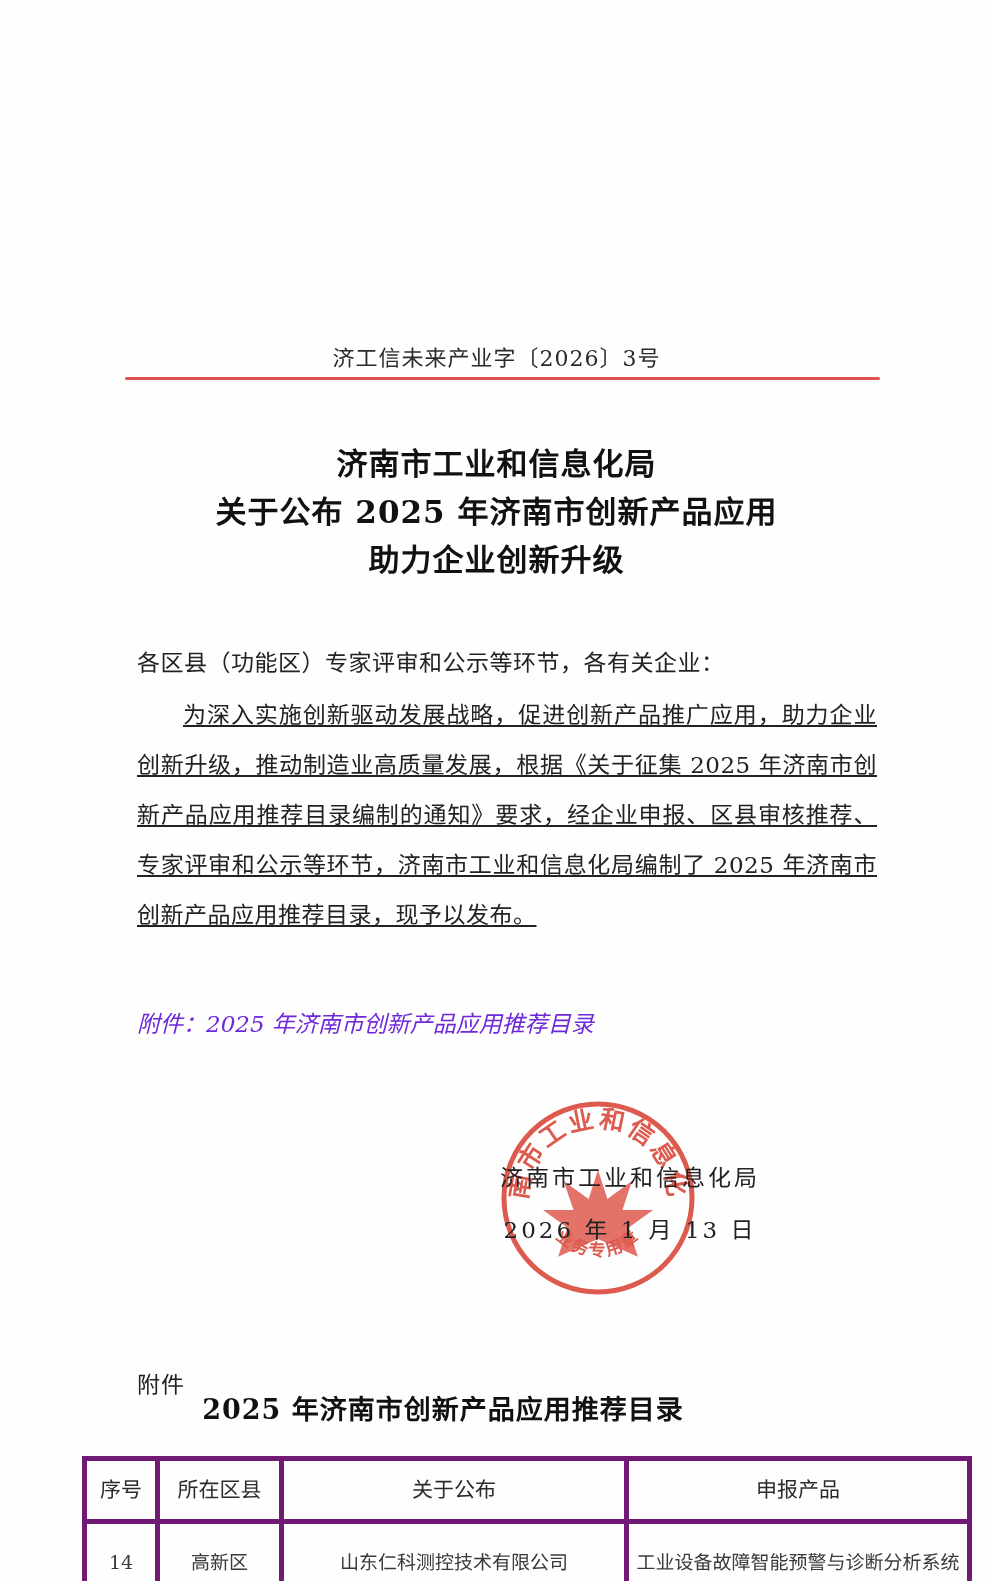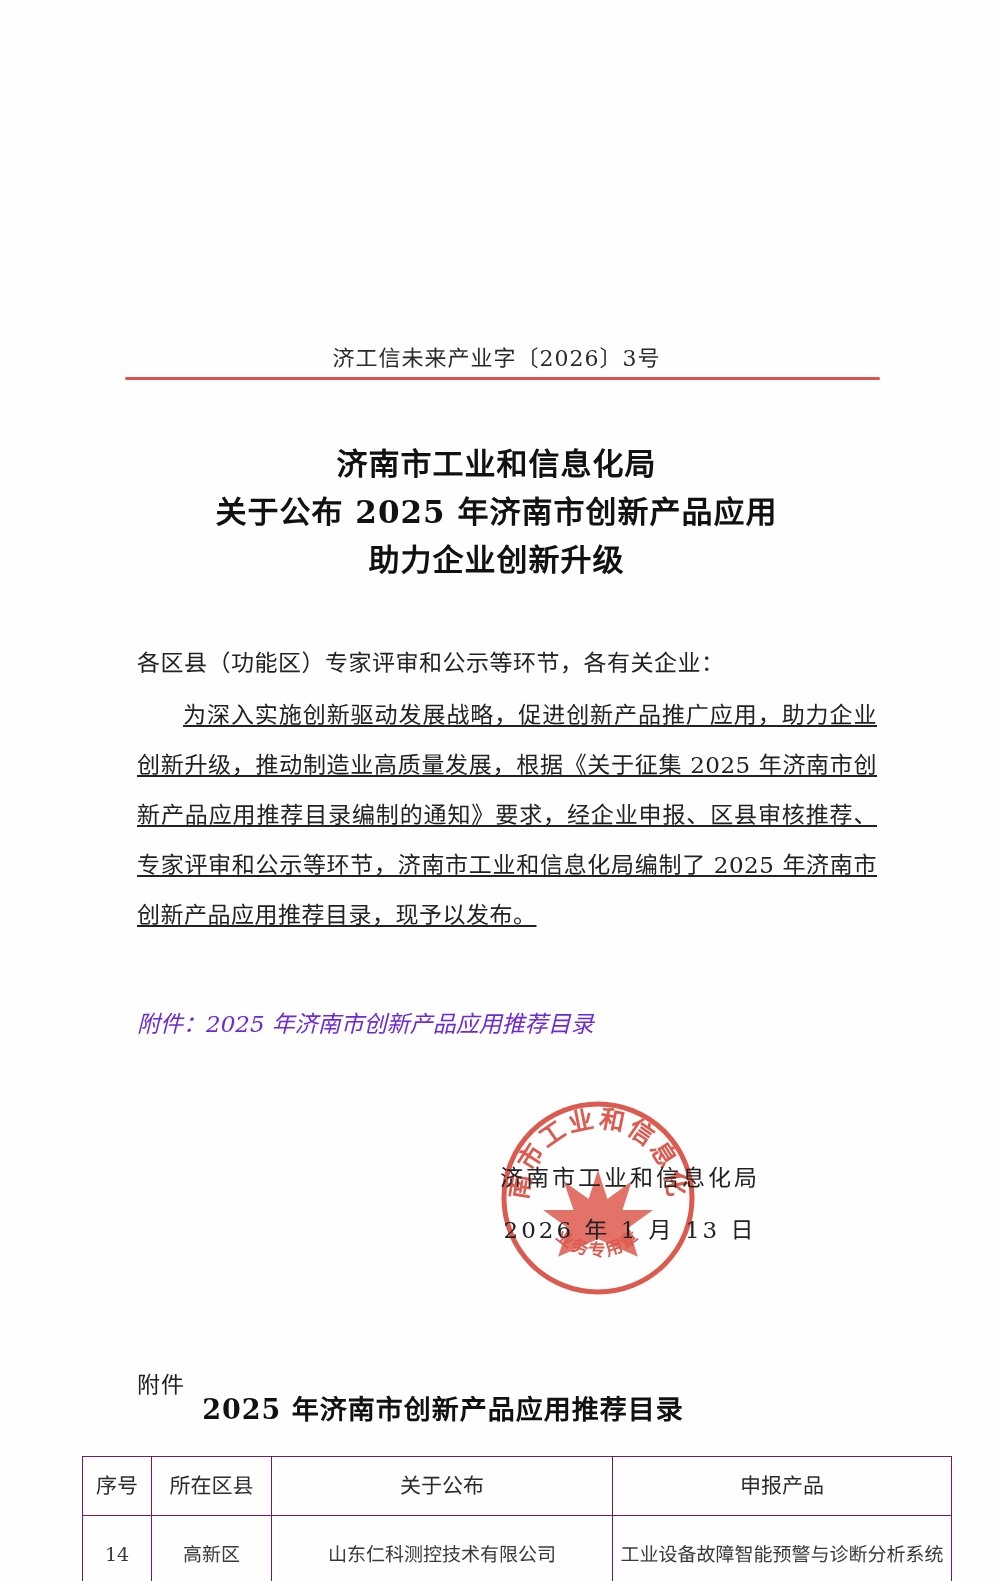--- a/index.html
+++ b/index.html
@@ -166,21 +166,21 @@
     top: 1456px;
     left: 82px;
     width: 833px;
     border-collapse: collapse;
     table-layout: fixed;
     font-size: 19px;
     color: #3a3a3a;
   }
   .catalog-table th,
   .catalog-table td {
-    border: 1px solid #701a75;
+    border: 5px solid #701a75;
     text-align: center;
     vertical-align: middle;
     padding: 7px 4px;
     line-height: 30px;
     font-weight: 400;
   }
   .catalog-table th {
     font-size: 21px;
     color: #2b2b2b;
     height: 44px;

